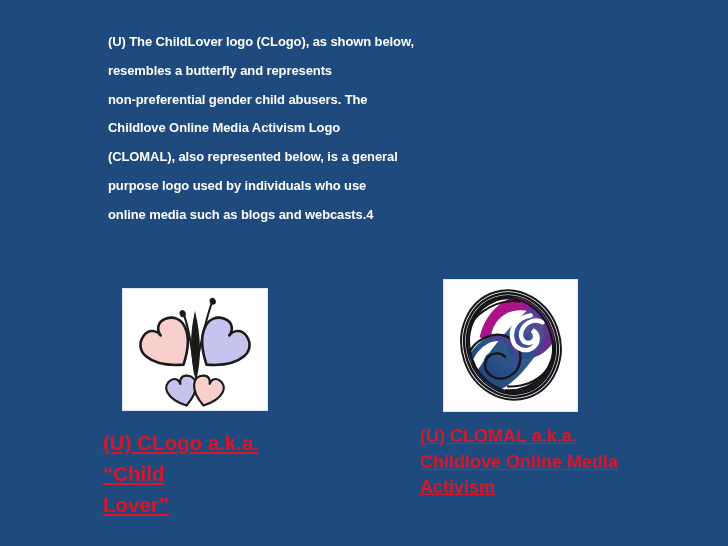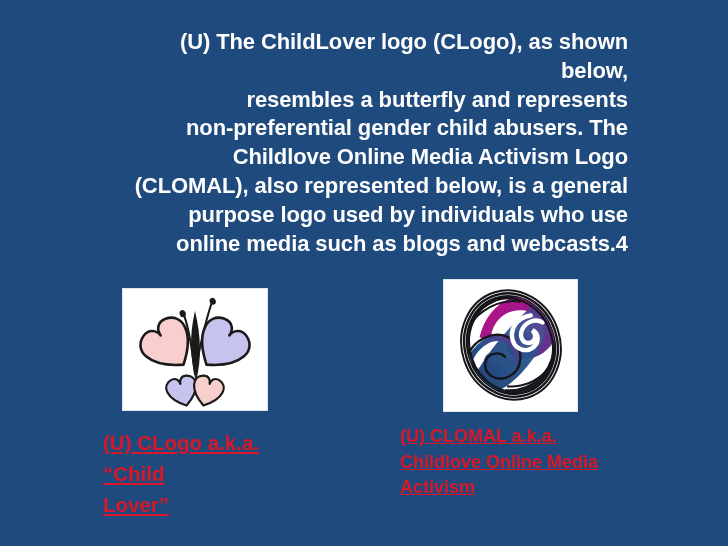--- a/index.html
+++ b/index.html
@@ -21,26 +21,25 @@
     background: #1f4a7d;
   }
 
   
   #body-text {
     position: absolute;
     left: 108px;
     top: 28px;
     width: 520px;
     color: #fdfdfd;
-    font-size: 22px;
+    font-size: 13px;
     font-weight: bold;
     line-height: 28.8px;
     letter-spacing: -0.1px;
     white-space: pre-line;
-    text-align: right;
   }
 
   
   .figure-panel {
     position: absolute;
     background: #ffffff;
     border: 1px solid #dfe6ef;
     box-sizing: border-box;
     overflow: hidden;
   }
@@ -71,21 +70,21 @@
     text-decoration: underline;
   }
   #clogo-caption {
     left: 103px;
     top: 427px;
     width: 290px;
     font-size: 20.5px;
     line-height: 31px;
   }
   #clomal-caption {
-    left: 400px;
+    left: 420px;
     top: 424px;
     width: 275px;
     font-size: 18px;
     line-height: 25.5px;
   }
 </style>
 </head>
 <body>
 
 <div id="slide">

